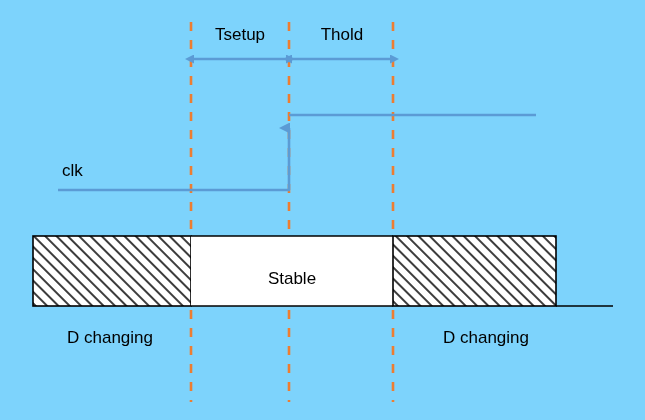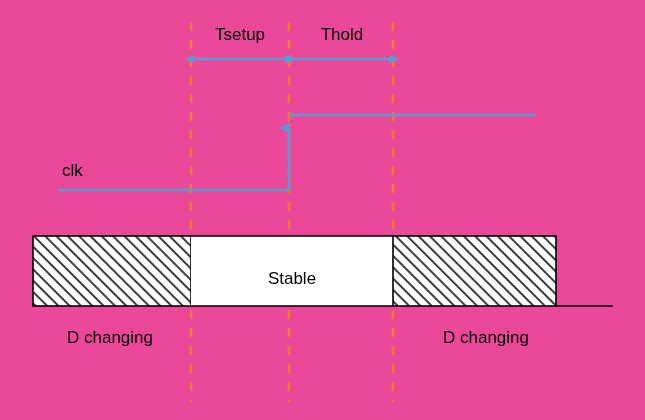--- a/index.html
+++ b/index.html
@@ -7,21 +7,21 @@
     padding: 0;
     background: #ffffff;
   }
   body {
     font-family: "Liberation Sans", sans-serif;
   }
   #diagram-root {
     position: relative;
     width: 645px;
     height: 420px;
-    background: #ec4899;
+    background: #7dd3fc;
     overflow: hidden;
   }
   #timing-svg {
     position: absolute;
     left: 0;
     top: 0;
     width: 645px;
     height: 420px;
     display: block;
   }

